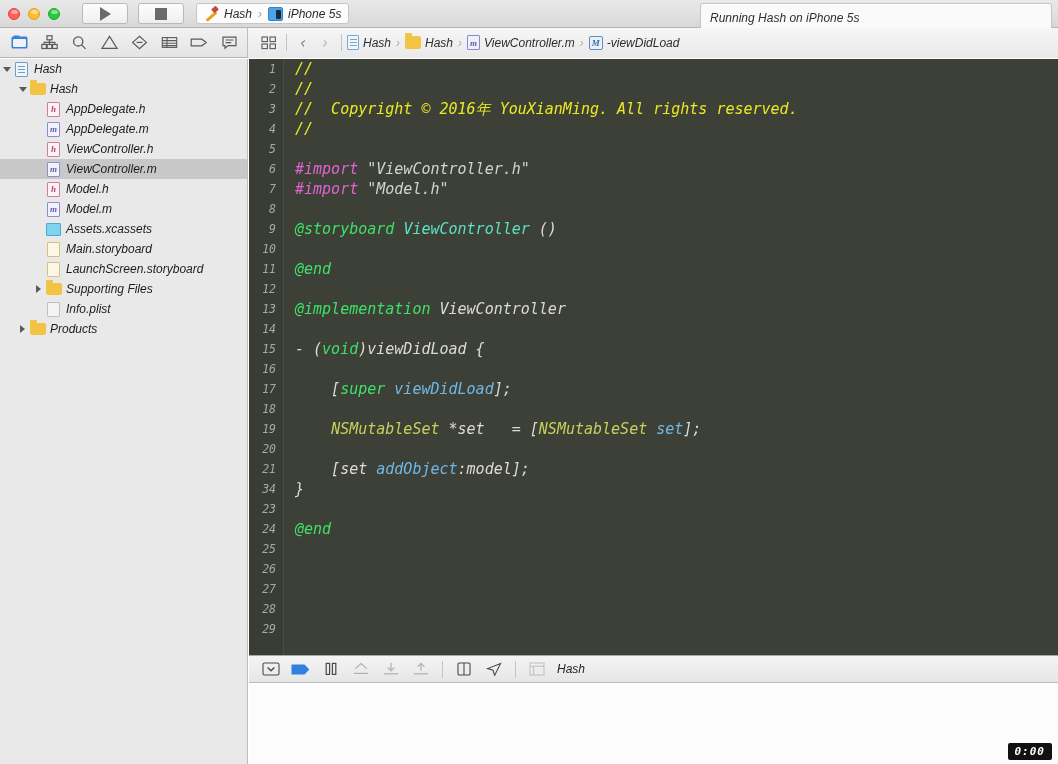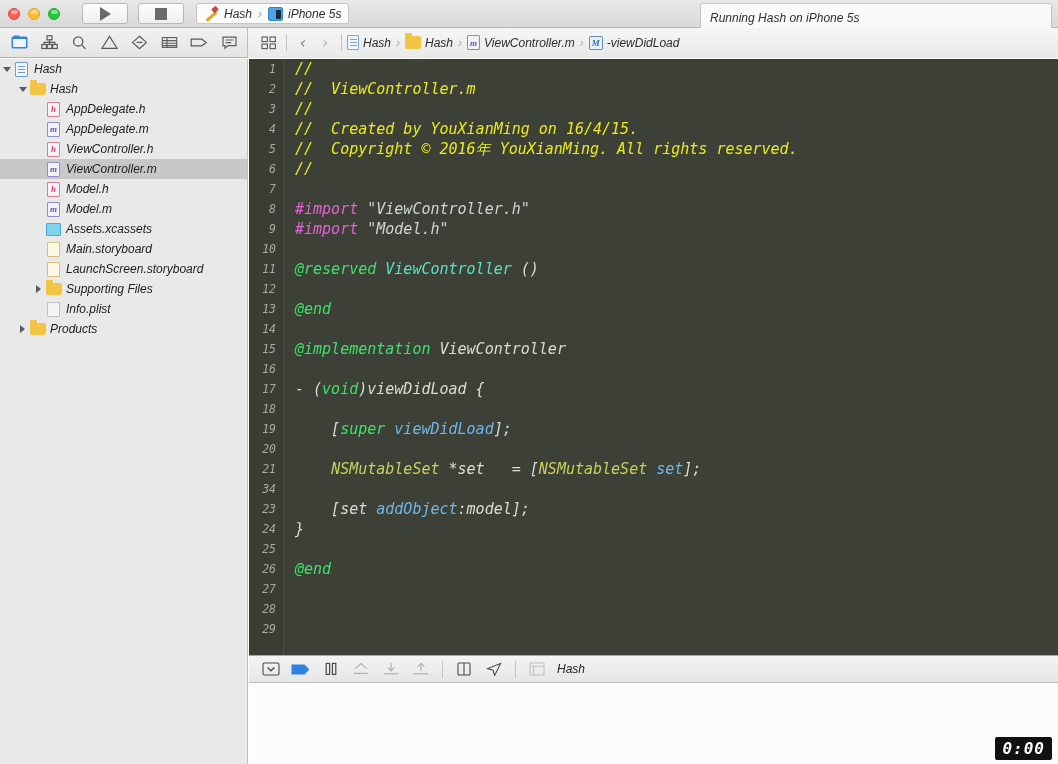--- a/index.html
+++ b/index.html
@@ -226,21 +226,21 @@
 
   
   .console {
     position: absolute; left: 249px; top: 684px; width: 809px; height: 80px;
     background: #fcfcfc;
   }
   .timer-badge {
     position: absolute; right: 6px; bottom: 4px;
     background: #111; color: #fff;
     font-family: "DejaVu Sans Mono", monospace;
-    font-size: 16px; font-weight: bold;
+    font-size: 11px; font-weight: bold;
     padding: 2px 7px; border-radius: 2px; letter-spacing: 1px;
   }
 </style>
 </head>
 <body>
 
 <div id="app">
 
   <div class="titlebar">
     <div class="traffic">
@@ -517,30 +517,28 @@
           <div class="ln">25</div>
           <div class="ln">26</div>
           <div class="ln">27</div>
           <div class="ln">28</div>
           <div class="ln">29</div>
         </div>
     </div>
     <div class="code-area">
       <div id="code-lines">
           <div class="cl"><span class="t-cmt">//</span></div>
-          <div class="cl"><span class="t-cmt">//  ViewController.m</span></div>
           <div class="cl"><span class="t-cmt">//</span></div>
-          <div class="cl"><span class="t-cmt">//  Created by YouXianMing on 16/4/15.</span></div>
           <div class="cl"><span class="t-cmt">//  Copyright © 2016年 YouXianMing. All rights reserved.</span></div>
           <div class="cl"><span class="t-cmt">//</span></div>
           <div class="cl">&nbsp;</div>
           <div class="cl"><span class="t-pre">#import</span><span class="t-plain"> </span><span class="t-str">"ViewController.h"</span></div>
           <div class="cl"><span class="t-pre">#import</span><span class="t-plain"> </span><span class="t-str">"Model.h"</span></div>
           <div class="cl">&nbsp;</div>
-          <div class="cl"><span class="t-kw">@reserved</span><span class="t-plain"> </span><span class="t-cls">ViewController</span><span class="t-plain"> ()</span></div>
+          <div class="cl"><span class="t-kw">@storyboard</span><span class="t-plain"> </span><span class="t-cls">ViewController</span><span class="t-plain"> ()</span></div>
           <div class="cl">&nbsp;</div>
           <div class="cl"><span class="t-kw">@end</span></div>
           <div class="cl">&nbsp;</div>
           <div class="cl"><span class="t-kw">@implementation</span><span class="t-plain"> ViewController</span></div>
           <div class="cl">&nbsp;</div>
           <div class="cl"><span class="t-plain">- (</span><span class="t-kw">void</span><span class="t-plain">)viewDidLoad {</span></div>
           <div class="cl">&nbsp;</div>
           <div class="cl"><span class="t-plain">    [</span><span class="t-kw">super</span><span class="t-plain"> </span><span class="t-call">viewDidLoad</span><span class="t-plain">];</span></div>
           <div class="cl">&nbsp;</div>
           <div class="cl"><span class="t-plain">    </span><span class="t-sys">NSMutableSet</span><span class="t-plain"> *set   = [</span><span class="t-sys">NSMutableSet</span><span class="t-plain"> </span><span class="t-call">set</span><span class="t-plain">];</span></div>

